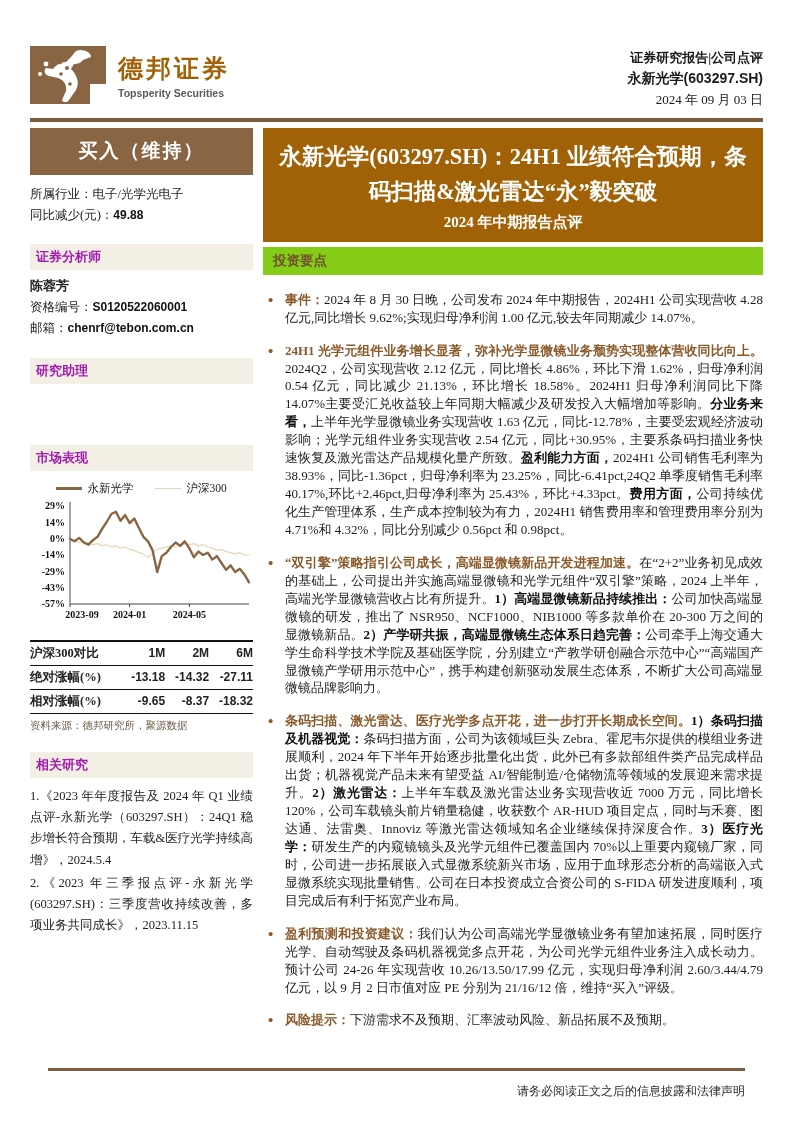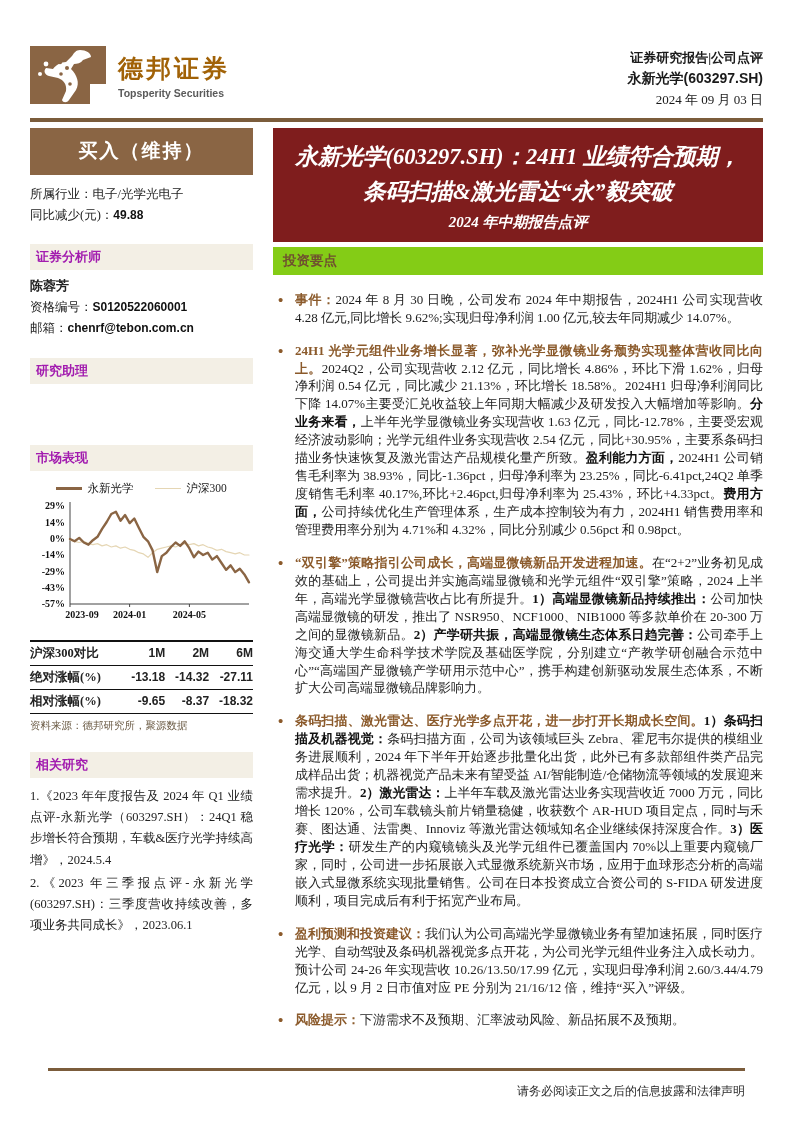--- a/index.html
+++ b/index.html
@@ -16,21 +16,21 @@
   .logo{width:76px;height:58px;flex:none;}
   .brand-text{margin-left:12px;padding-top:6px;}
   .brand-cn{font-size:25px;font-weight:bold;color:#a16207;letter-spacing:3px;font-family:"Liberation Sans","DejaVu Sans",sans-serif;}
   .brand-en{font-size:10.5px;font-weight:bold;color:#5a5a5a;margin-top:2px;font-family:"Liberation Sans","DejaVu Sans",sans-serif;}
   .header-right{text-align:right;font-size:13px;line-height:1.55;padding-top:2px;}
   .hr-line1{font-weight:bold;color:#1a1a1a;}
   .hr-line2{font-weight:bold;color:#1a1a1a;font-family:"Liberation Sans","DejaVu Sans",sans-serif;font-size:14px;}
   .hr-line3{color:#1a1a1a;}
   .header-rule{height:4px;background:#7b5c3b;margin-top:8px;}
   
-  .columns{display:flex;gap:20px;margin-top:6px;}
+  .columns{display:flex;gap:10px;margin-top:6px;}
   .sidebar{width:223px;flex:none;}
   .main{flex:1;min-width:0;}
   
   .rating-box{height:47px;background:#8a6544;color:#fff;font-size:19px;font-weight:bold;
     display:flex;align-items:center;justify-content:center;letter-spacing:2px;margin-bottom:9px;}
   .kv{font-size:12.5px;line-height:1.65;color:#222;}
   .kv .v{font-family:"Liberation Sans","DejaVu Sans",sans-serif;font-size:12px;font-weight:bold;color:#111;}
   .section-head{margin-top:19px;background:#f3efe5;padding:4px 6px;font-weight:bold;color:#a21caf;font-size:13px;}
   .analyst-name{font-weight:bold;font-size:13px;margin:7px 0 2px;}
   .spacer-assistant{height:42px;}
@@ -43,21 +43,21 @@
   .cmp-table{width:100%;border-collapse:collapse;margin-top:14px;font-size:12.5px;}
   .cmp-table th,.cmp-table td{padding:3px 0;font-weight:bold;}
   .cmp-table thead tr{border-top:2px solid #111;border-bottom:1px solid #111;}
   .cmp-table tbody tr{border-bottom:1px solid #111;}
   .cmp-table th:first-child,.cmp-table td:first-child{text-align:left;font-weight:bold;}
   .cmp-table th:not(:first-child),.cmp-table td:not(:first-child){text-align:right;font-family:"Liberation Sans","DejaVu Sans",sans-serif;font-size:12px;}
   .source-note{font-size:10.5px;color:#6b5b45;margin-top:5px;}
   .related-list{margin:8px 0 0;padding:0;list-style:none;font-size:12.5px;line-height:1.7;}
   .related-list li{margin-bottom:2px;text-align:justify;}
   
-  .title-box{background:#7f1d1d;color:#fff;text-align:center;padding:12px 16px 8px;font-style:italic;}
+  .title-box{background:#a16207;color:#fff;text-align:center;padding:12px 16px 8px;}
   .title-box h1{margin:0;font-size:22.5px;font-weight:bold;line-height:1.55;}
   .subtitle{font-size:15px;font-weight:bold;margin-top:3px;padding-bottom:2px;}
   .points-head{background:#84cc16;color:#6f4f2f;font-weight:bold;font-size:13.5px;padding:5px 10px;margin-top:5px;}
   .bullets{margin:16px 0 0;padding:0;list-style:none;}
   .bullets li{position:relative;padding-left:22px;margin-bottom:15px;font-size:13px;line-height:1.38;
     text-align:justify;color:#1d1d1d;}
   .bullets li::before{content:"\2022";color:#8b5a2b;position:absolute;left:5px;top:-1px;font-size:15px;font-weight:bold;}
   .seg-lead{color:#8b5a2b;font-weight:bold;}
   .seg-em{color:#111;font-weight:bold;}
   
@@ -167,21 +167,21 @@
                 <td>-8.37</td>
                 <td>-18.32</td>
               </tr>
             </tbody>
         </table>
         <div class="source-note">资料来源：德邦研究所，聚源数据</div>
 
         <div class="section-head">相关研究</div>
         <ul class="related-list" id="related-list">
             <li>1.《2023 年年度报告及 2024 年 Q1 业绩点评-永新光学（603297.SH）：24Q1 稳步增长符合预期，车载&amp;医疗光学持续高增》，2024.5.4</li>
-            <li>2.《2023 年三季报点评-永新光学(603297.SH)：三季度营收持续改善，多项业务共同成长》，2023.06.1</li>
+            <li>2.《2023 年三季报点评-永新光学(603297.SH)：三季度营收持续改善，多项业务共同成长》，2023.11.15</li>
           </ul>
 
       </aside>
 
       <main class="main">
         <div class="title-box">
           <h1>永新光学(603297.SH)：24H1 业绩符合预期，条码扫描&amp;激光雷达“永”毅突破</h1>
           <div class="subtitle">2024 年中期报告点评</div>
         </div>
         <div class="points-head">投资要点</div>

